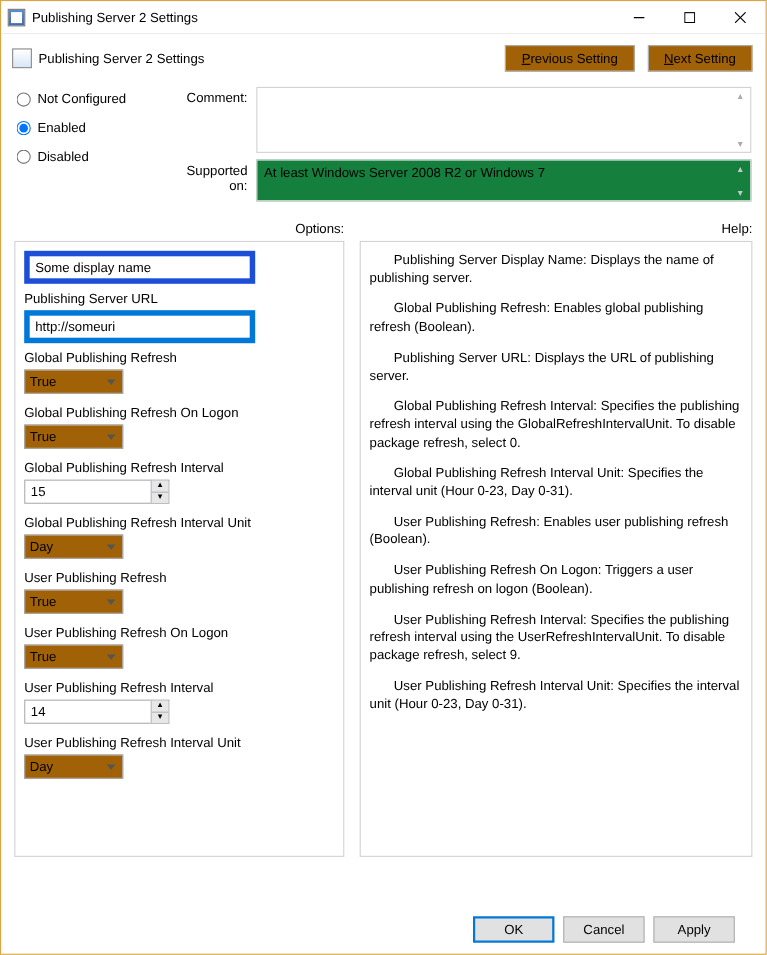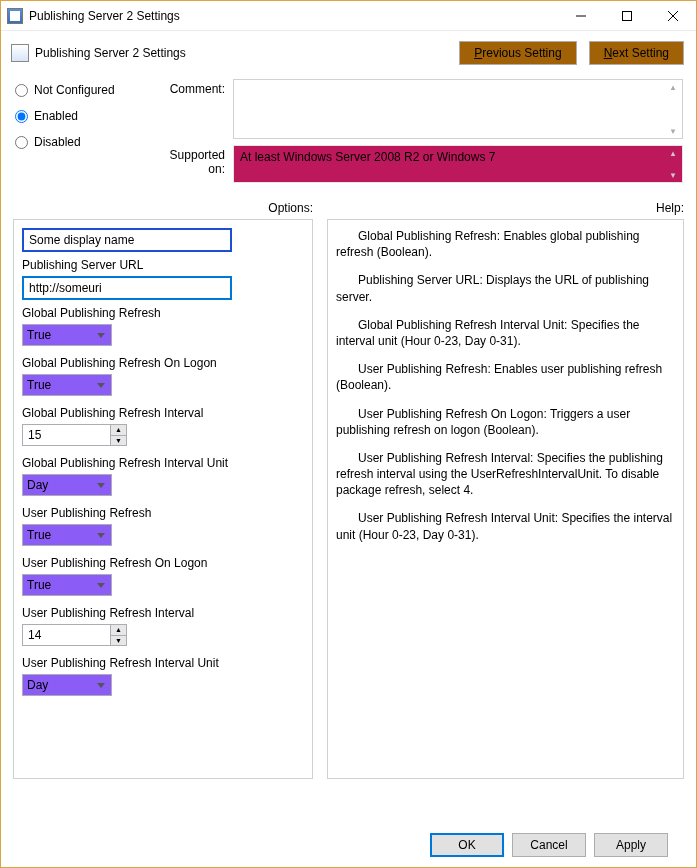--- a/index.html
+++ b/index.html
@@ -80,21 +80,21 @@
   .field-lbl { width:80px; text-align:right; padding-right:8px; padding-top:3px; font-size:12px; }
   .comment-box {
     flex:1; height:60px;
     border:1px solid #d2d2d2;
     background:#fff;
     position:relative;
   }
   .supported-box {
     flex:1; height:38px;
     border:1px solid #e5e5e5;
-    background:#be185d;
+    background:#15803d;
     padding:4px 6px;
     font-size:12px;
     position:relative;
   }
   .scroll-stub {
     position:absolute; right:2px; width:14px;
     display:flex; flex-direction:column; justify-content:space-between;
     color:#aaa; font-size:9px; text-align:center;
   }
   .scroll-stub.top { top:2px; }
@@ -127,48 +127,48 @@
     border:1px solid #d2d2d2;
     padding:8px 8px 8px 8px;
     line-height:1.35;
     font-size:12px;
   }
   .help-pane p { margin:0 0 12px 0; text-indent:22px; }
 
   .opt-lbl { font-size:12px; margin:6px 0 4px 0; }
   .txt-input {
     display:block;
-    border:2px solid #1d4ed8;
+    border:5px solid #1d4ed8;
     padding:3px 5px;
     font-family:inherit; font-size:12px;
     width:210px;
     margin-bottom:6px;
   }
   .txt-input.focused { border-color:#0078d7; }
   .dd {
     display:inline-flex; align-items:center;
     border:1px solid #abadb3;
-    background:#8b5cf6;
+    background:#a16207;
     width:90px; height:22px;
     padding:0 4px;
     font-size:12px;
     margin-bottom:4px;
     cursor:default;
     position:relative;
   }
   .dd::after {
     content:"";
     position:absolute; right:6px; top:8px;
     border-left:4px solid transparent;
     border-right:4px solid transparent;
     border-top:5px solid #555;
   }
   .spin {
     display:inline-flex;
-    width:105px; height:22px;
+    width:132px; height:22px;
     border:1px solid #abadb3;
     margin-bottom:4px;
     font-size:12px;
     align-items:stretch;
   }
   .spin-val { flex:1; padding:3px 5px; }
   .spin-btns { width:16px; border-left:1px solid #abadb3; display:flex; flex-direction:column; }
   .spin-btns div { flex:1; display:flex; align-items:center; justify-content:center; background:#e7e7e7; font-size:7px; }
   .spin-btns div:first-child { border-bottom:1px solid #abadb3; }
 
@@ -281,26 +281,28 @@
       </div><div class="opt-lbl">User Publishing Refresh Interval</div><div class="spin">
         <div class="spin-val">14</div>
         <div class="spin-btns">
           <div>▲</div>
           <div>▼</div>
         </div>
       </div><div class="opt-lbl">User Publishing Refresh Interval Unit</div><div class="dd">
         <span>Day</span>
       </div></div>
   <div class="help-pane" id="help-pane">
+      <p>Publishing Server Display Name: Displays the name of publishing server.</p>
       <p>Global Publishing Refresh: Enables global publishing refresh (Boolean).</p>
       <p>Publishing Server URL: Displays the URL of publishing server.</p>
+      <p>Global Publishing Refresh Interval: Specifies the publishing refresh interval using the GlobalRefreshIntervalUnit. To disable package refresh, select 0.</p>
       <p>Global Publishing Refresh Interval Unit: Specifies the interval unit (Hour 0-23, Day 0-31).</p>
       <p>User Publishing Refresh: Enables user publishing refresh (Boolean).</p>
       <p>User Publishing Refresh On Logon: Triggers a user publishing refresh on logon (Boolean).</p>
-      <p>User Publishing Refresh Interval: Specifies the publishing refresh interval using the UserRefreshIntervalUnit. To disable package refresh, select 4.</p>
+      <p>User Publishing Refresh Interval: Specifies the publishing refresh interval using the UserRefreshIntervalUnit. To disable package refresh, select 9.</p>
       <p>User Publishing Refresh Interval Unit: Specifies the interval unit (Hour 0-23, Day 0-31).</p>
     </div>
 </div>
 
 <div class="btn-bar">
   <div class="btn primary">OK</div>
   <div class="btn">Cancel</div>
   <div class="btn">Apply</div>
 </div>
 

